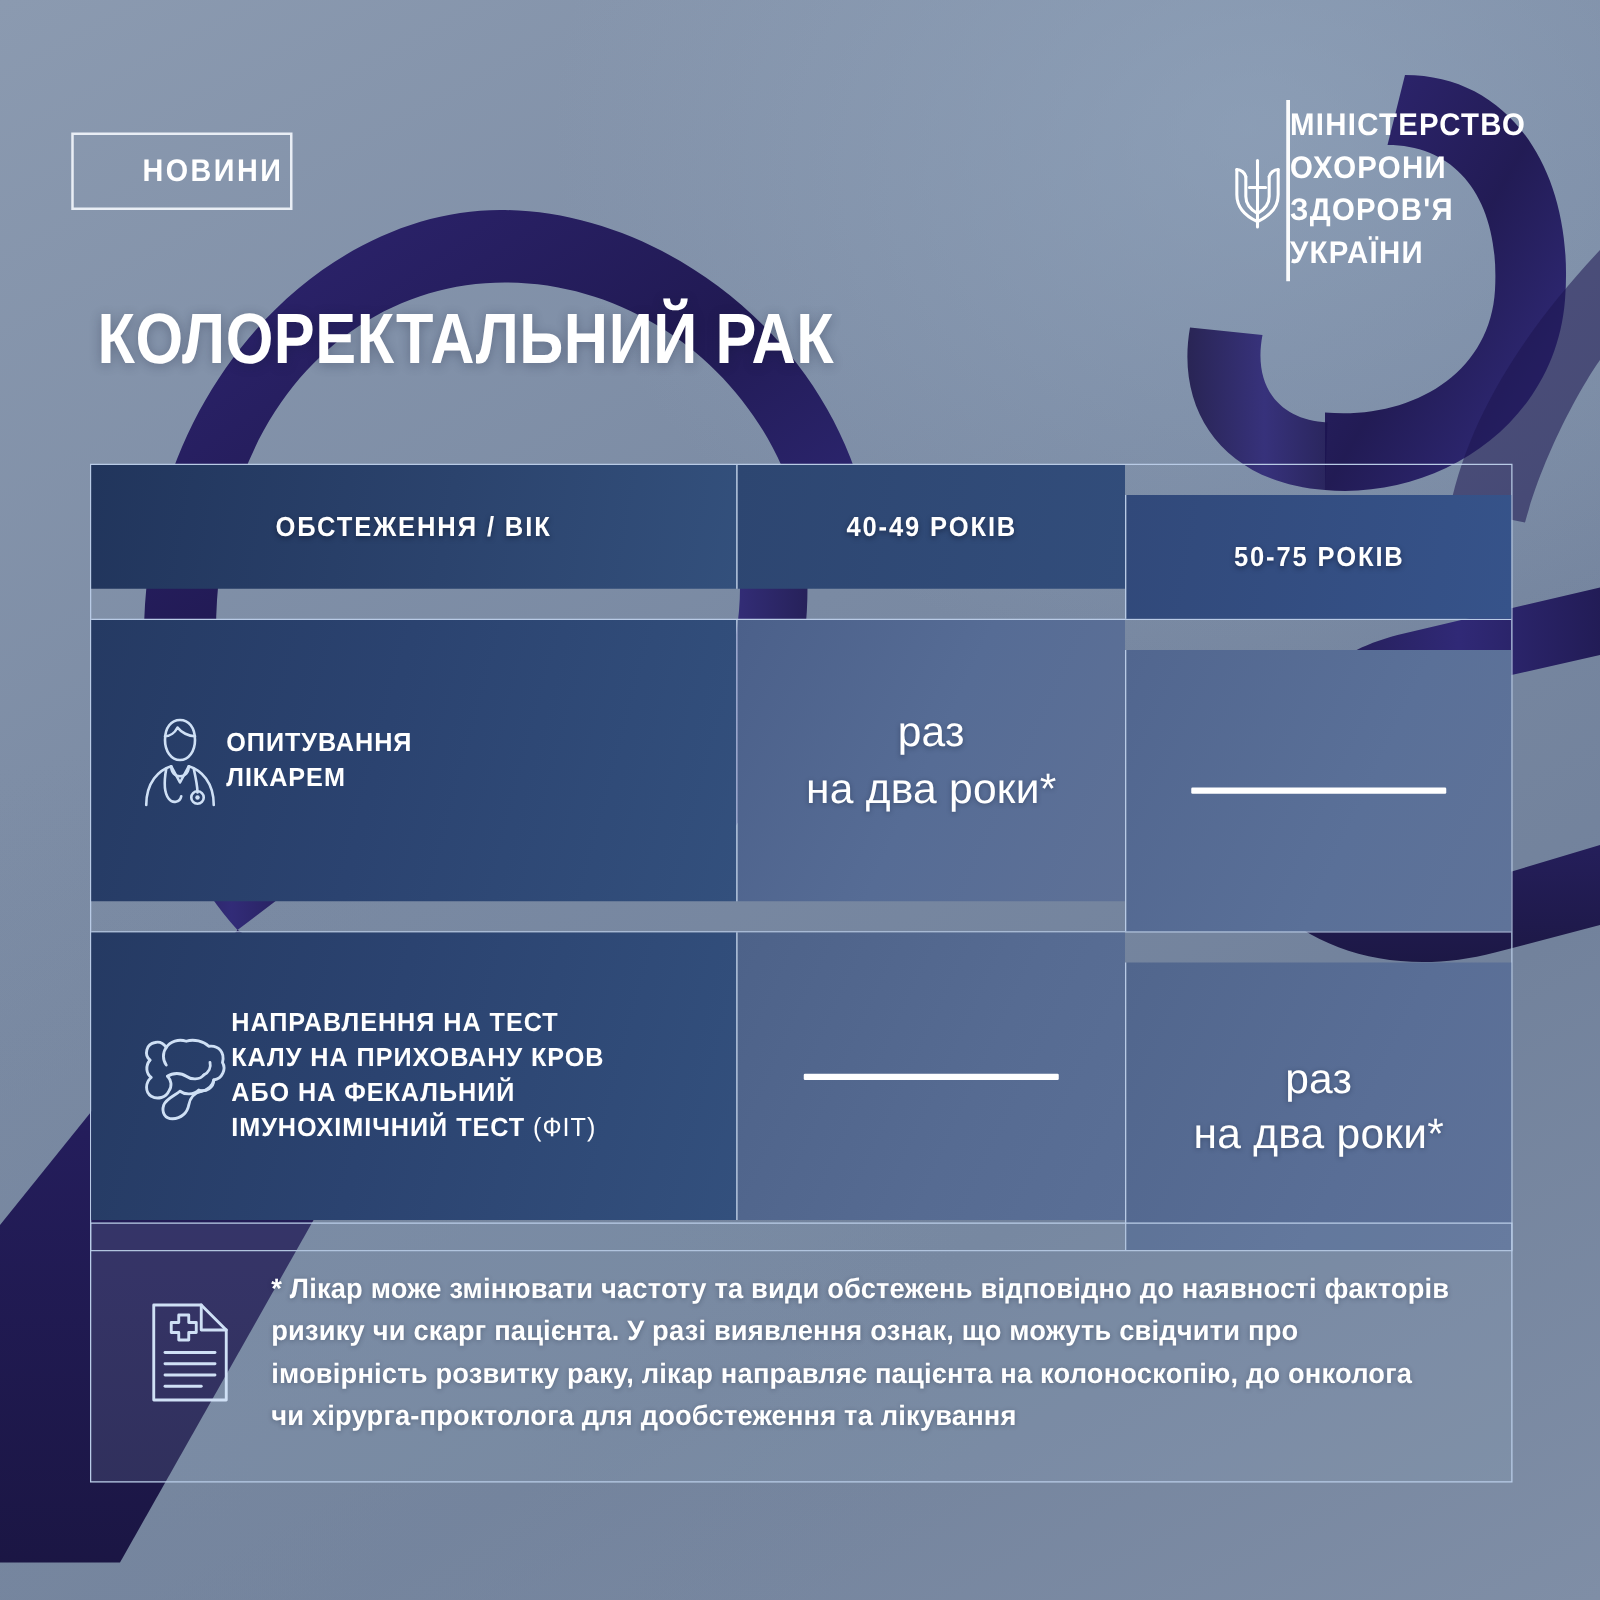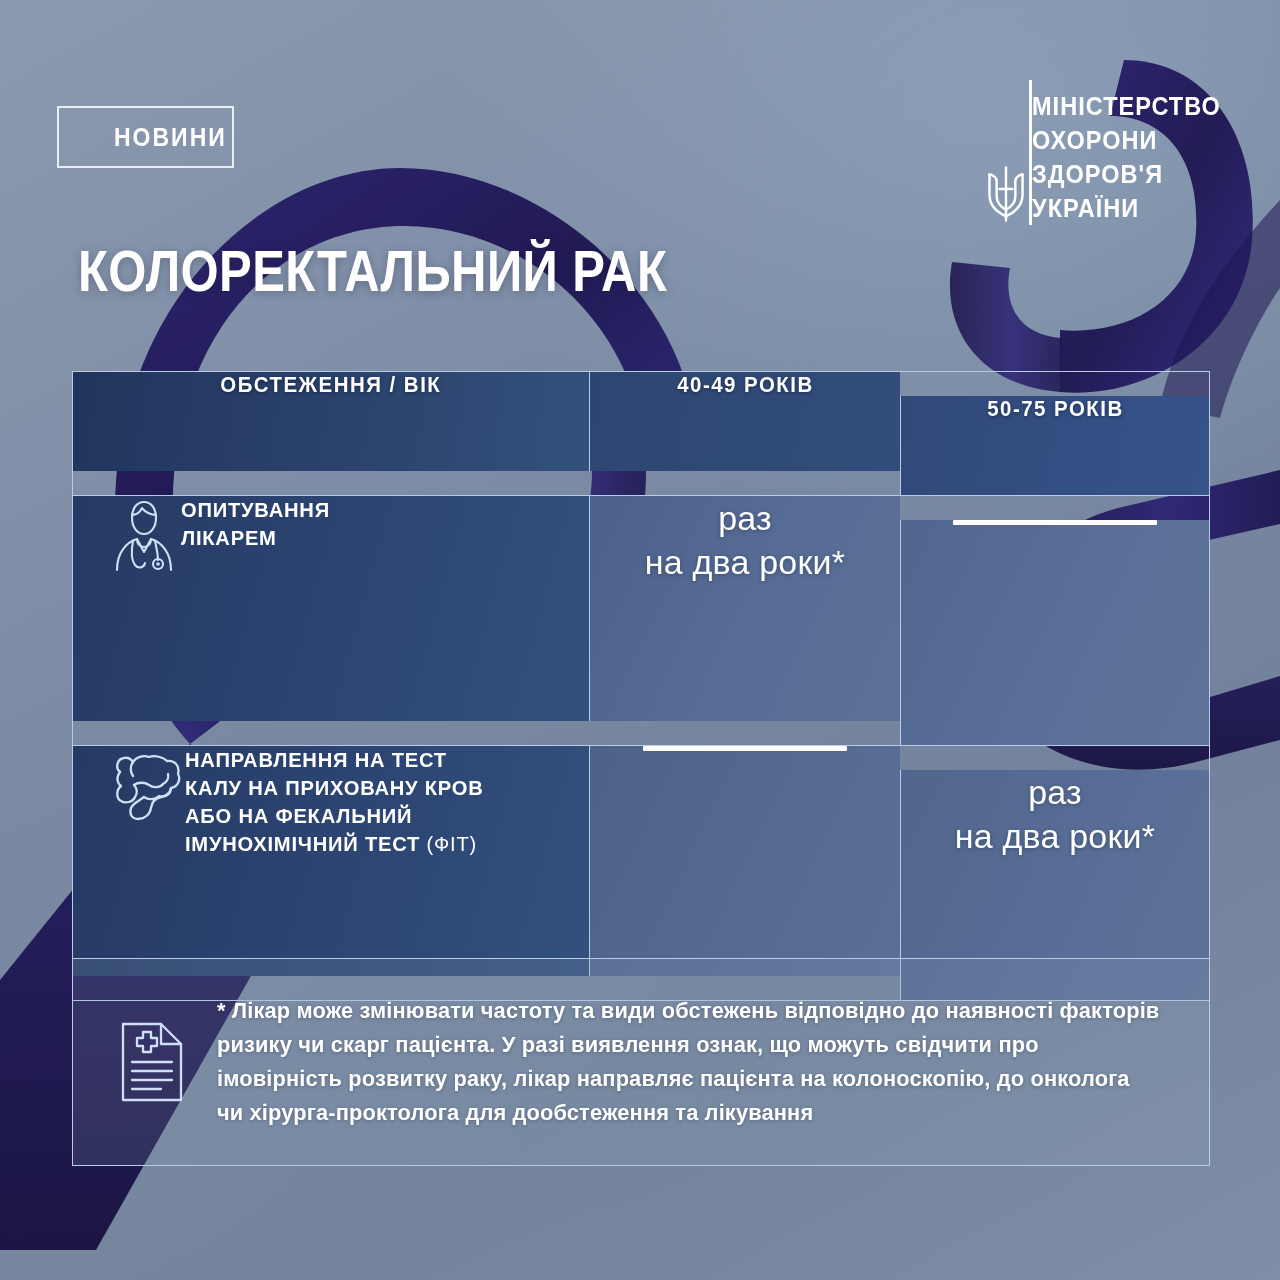--- a/index.html
+++ b/index.html
@@ -53,21 +53,21 @@
     letter-spacing: 2.2px;
     transform: scaleX(0.92);
   }
 
   
   .logo {
     position: absolute;
     right: 47px;
     top: 76px;
     display: flex;
-    align-items: flex-end;
+    align-items: center;
     z-index: 6;
   }
   .logo-trident {
     width: 46px;
     height: 62px;
     flex: 0 0 auto;
     margin-top: 8px;
   }
   .logo-rule {
     width: 3px;
@@ -117,21 +117,21 @@
     flex-direction: column;
   }
   .trow {
     display: flex;
     width: 100%;
   }
   .tcell {
     box-sizing: border-box;
     position: relative;
     display: flex;
-    align-items: flex-start;
+    align-items: center;
   }
   .col-a { width: 516px; flex: 0 0 516px; }
   .col-b { width: 311px; flex: 0 0 311px; }
   .col-c { width: 309px; flex: 0 0 309px; margin-top: 24px; }
 
   .trow.head .tcell {
     height: 99px;
     justify-content: center;
     background: linear-gradient(100deg, #21355c 0%, #2b436d 55%, #33507c 100%);
   }
@@ -203,21 +203,21 @@
     width: 204px;
     height: 5px;
     background: #ffffff;
     border-radius: 1px;
   }
 
   
   .footnote {
     position: absolute;
     left: 72px;
-    top: 958px;
+    top: 978px;
     width: 1138px;
     height: 208px;
     box-sizing: border-box;
     border: 1.5px solid #bacde8;
     background: rgba(146,164,188,0.18);
     display: flex;
     align-items: center;
     z-index: 5;
   }
   .footnote-icon {

